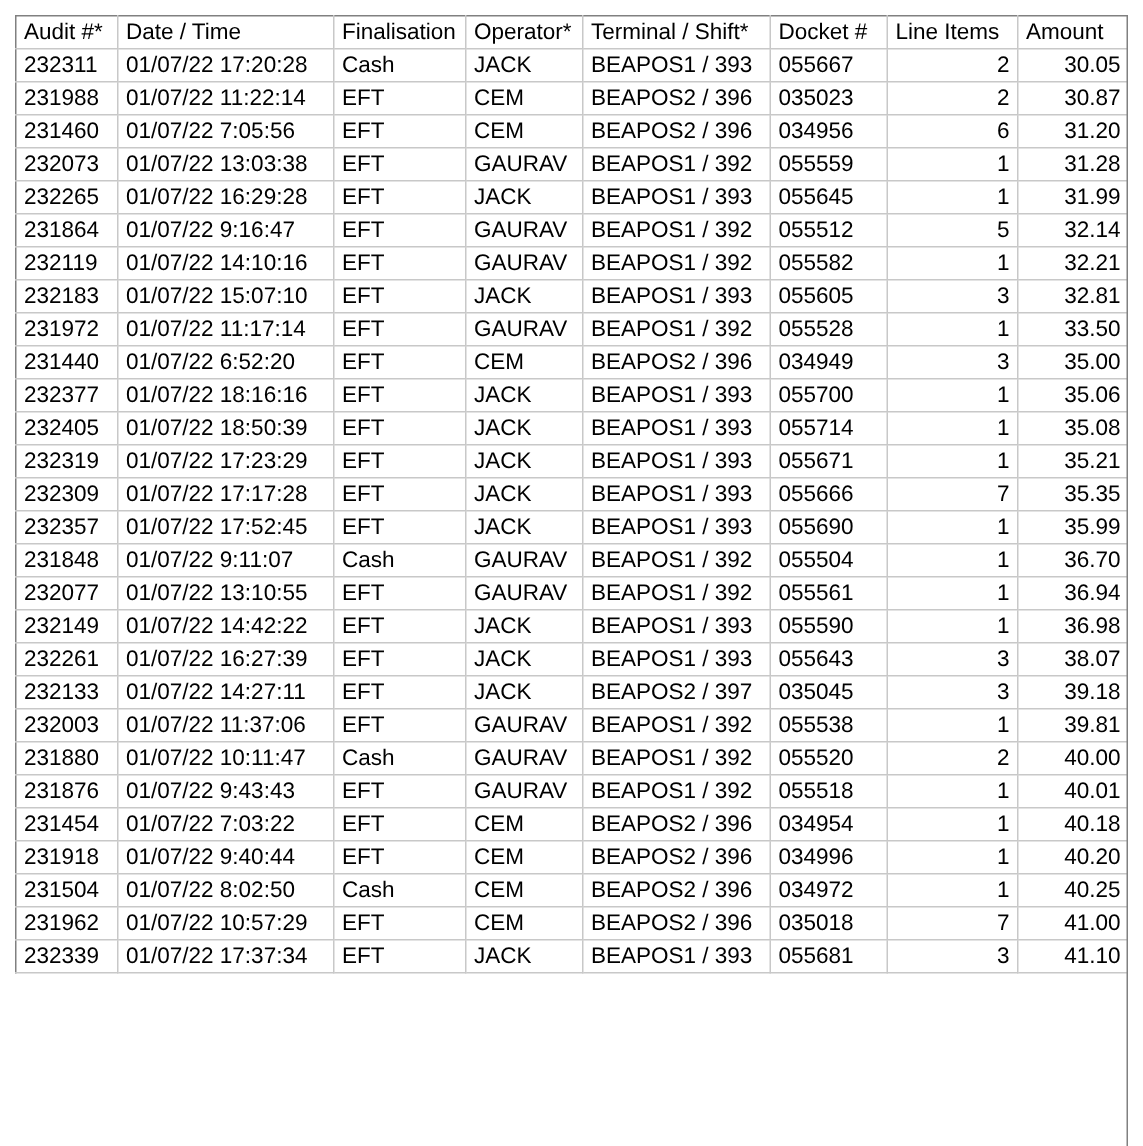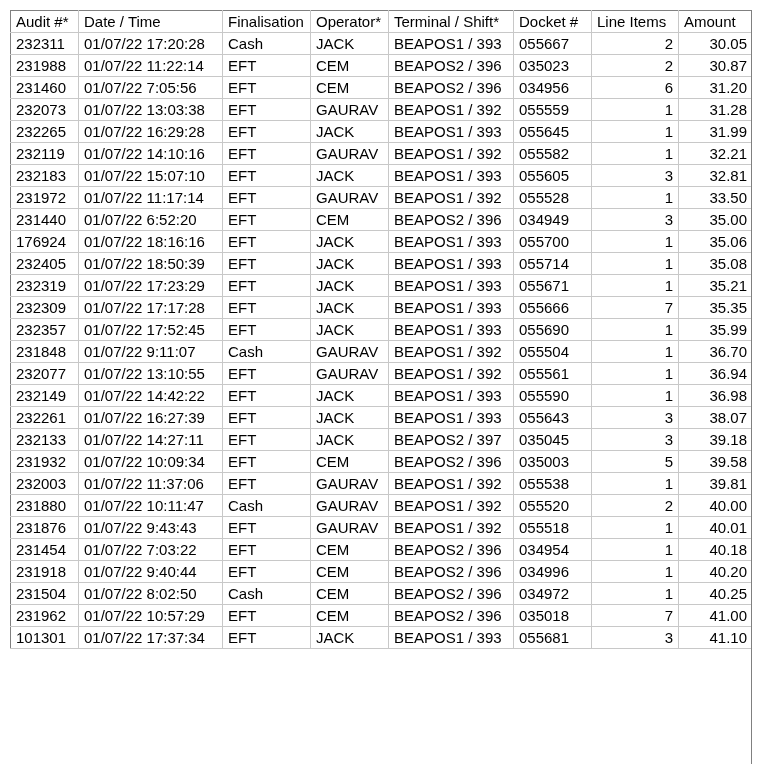--- a/index.html
+++ b/index.html
@@ -151,20 +151,30 @@
           <td class="ta-left">232265</td>
           <td class="ta-left">01/07/22 16:29:28</td>
           <td class="ta-left">EFT</td>
           <td class="ta-left">JACK</td>
           <td class="ta-left">BEAPOS1 / 393</td>
           <td class="ta-left">055645</td>
           <td class="ta-right">1</td>
           <td class="ta-right">31.99</td>
         </tr>
         <tr>
+          <td class="ta-left">231864</td>
+          <td class="ta-left">01/07/22  9:16:47</td>
+          <td class="ta-left">EFT</td>
+          <td class="ta-left">GAURAV</td>
+          <td class="ta-left">BEAPOS1 / 392</td>
+          <td class="ta-left">055512</td>
+          <td class="ta-right">5</td>
+          <td class="ta-right">32.14</td>
+        </tr>
+        <tr>
           <td class="ta-left">232119</td>
           <td class="ta-left">01/07/22 14:10:16</td>
           <td class="ta-left">EFT</td>
           <td class="ta-left">GAURAV</td>
           <td class="ta-left">BEAPOS1 / 392</td>
           <td class="ta-left">055582</td>
           <td class="ta-right">1</td>
           <td class="ta-right">32.21</td>
         </tr>
         <tr>
@@ -191,21 +201,21 @@
           <td class="ta-left">231440</td>
           <td class="ta-left">01/07/22  6:52:20</td>
           <td class="ta-left">EFT</td>
           <td class="ta-left">CEM</td>
           <td class="ta-left">BEAPOS2 / 396</td>
           <td class="ta-left">034949</td>
           <td class="ta-right">3</td>
           <td class="ta-right">35.00</td>
         </tr>
         <tr>
-          <td class="ta-left">176924</td>
+          <td class="ta-left">232377</td>
           <td class="ta-left">01/07/22 18:16:16</td>
           <td class="ta-left">EFT</td>
           <td class="ta-left">JACK</td>
           <td class="ta-left">BEAPOS1 / 393</td>
           <td class="ta-left">055700</td>
           <td class="ta-right">1</td>
           <td class="ta-right">35.06</td>
         </tr>
         <tr>
           <td class="ta-left">232405</td>
@@ -291,30 +301,20 @@
           <td class="ta-left">232133</td>
           <td class="ta-left">01/07/22 14:27:11</td>
           <td class="ta-left">EFT</td>
           <td class="ta-left">JACK</td>
           <td class="ta-left">BEAPOS2 / 397</td>
           <td class="ta-left">035045</td>
           <td class="ta-right">3</td>
           <td class="ta-right">39.18</td>
         </tr>
         <tr>
-          <td class="ta-left">231932</td>
-          <td class="ta-left">01/07/22 10:09:34</td>
-          <td class="ta-left">EFT</td>
-          <td class="ta-left">CEM</td>
-          <td class="ta-left">BEAPOS2 / 396</td>
-          <td class="ta-left">035003</td>
-          <td class="ta-right">5</td>
-          <td class="ta-right">39.58</td>
-        </tr>
-        <tr>
           <td class="ta-left">232003</td>
           <td class="ta-left">01/07/22 11:37:06</td>
           <td class="ta-left">EFT</td>
           <td class="ta-left">GAURAV</td>
           <td class="ta-left">BEAPOS1 / 392</td>
           <td class="ta-left">055538</td>
           <td class="ta-right">1</td>
           <td class="ta-right">39.81</td>
         </tr>
         <tr>
@@ -371,21 +371,21 @@
           <td class="ta-left">231962</td>
           <td class="ta-left">01/07/22 10:57:29</td>
           <td class="ta-left">EFT</td>
           <td class="ta-left">CEM</td>
           <td class="ta-left">BEAPOS2 / 396</td>
           <td class="ta-left">035018</td>
           <td class="ta-right">7</td>
           <td class="ta-right">41.00</td>
         </tr>
         <tr>
-          <td class="ta-left">101301</td>
+          <td class="ta-left">232339</td>
           <td class="ta-left">01/07/22 17:37:34</td>
           <td class="ta-left">EFT</td>
           <td class="ta-left">JACK</td>
           <td class="ta-left">BEAPOS1 / 393</td>
           <td class="ta-left">055681</td>
           <td class="ta-right">3</td>
           <td class="ta-right">41.10</td>
         </tr>
       </tbody>
   </table>

